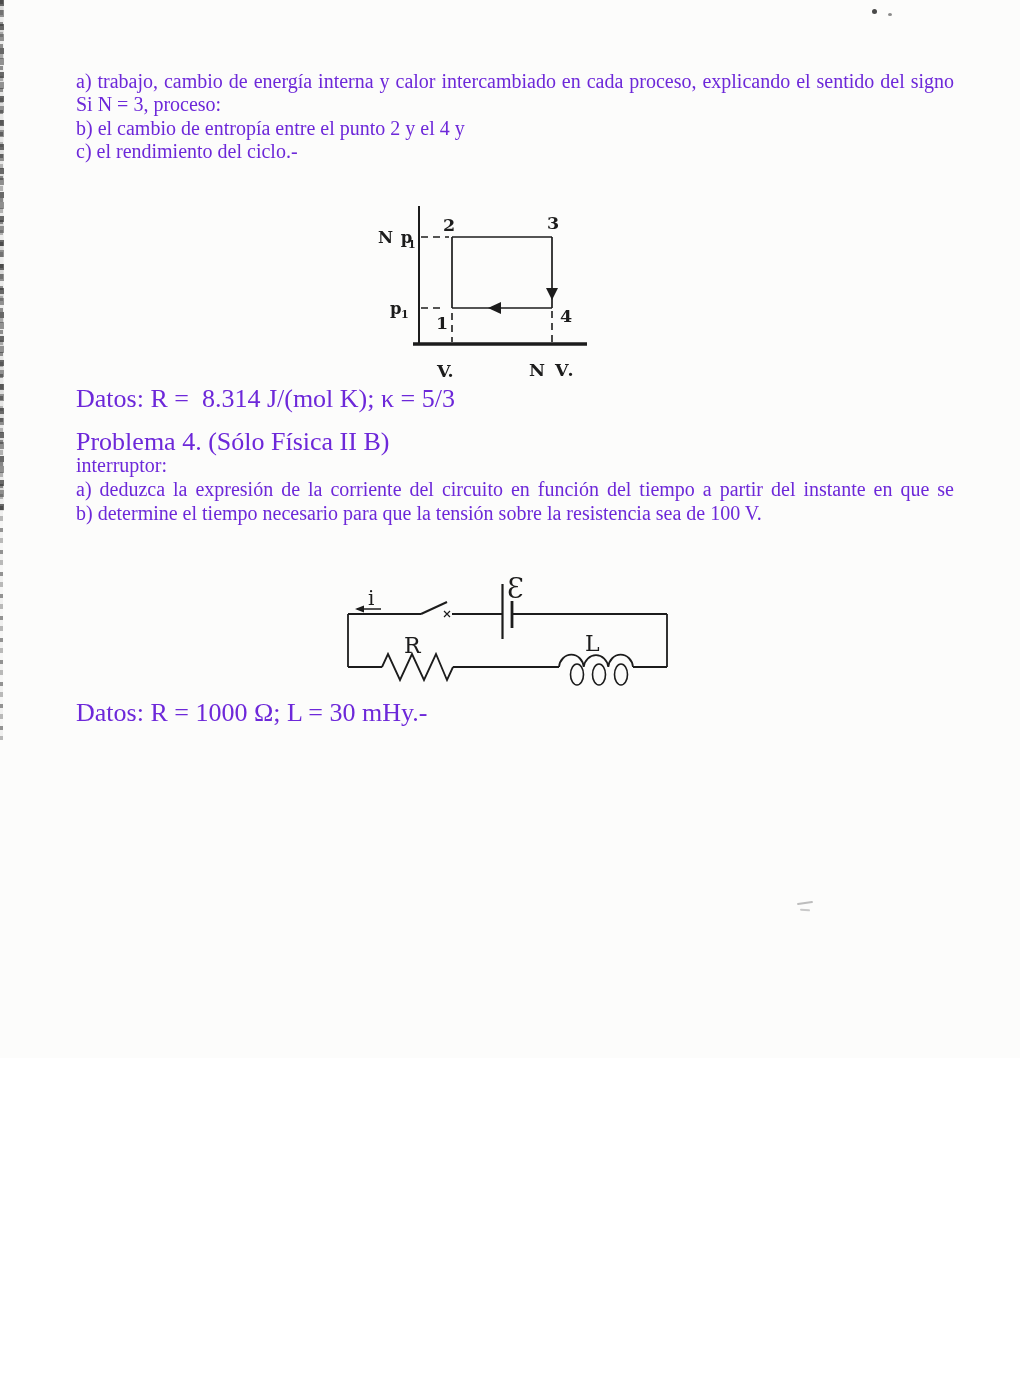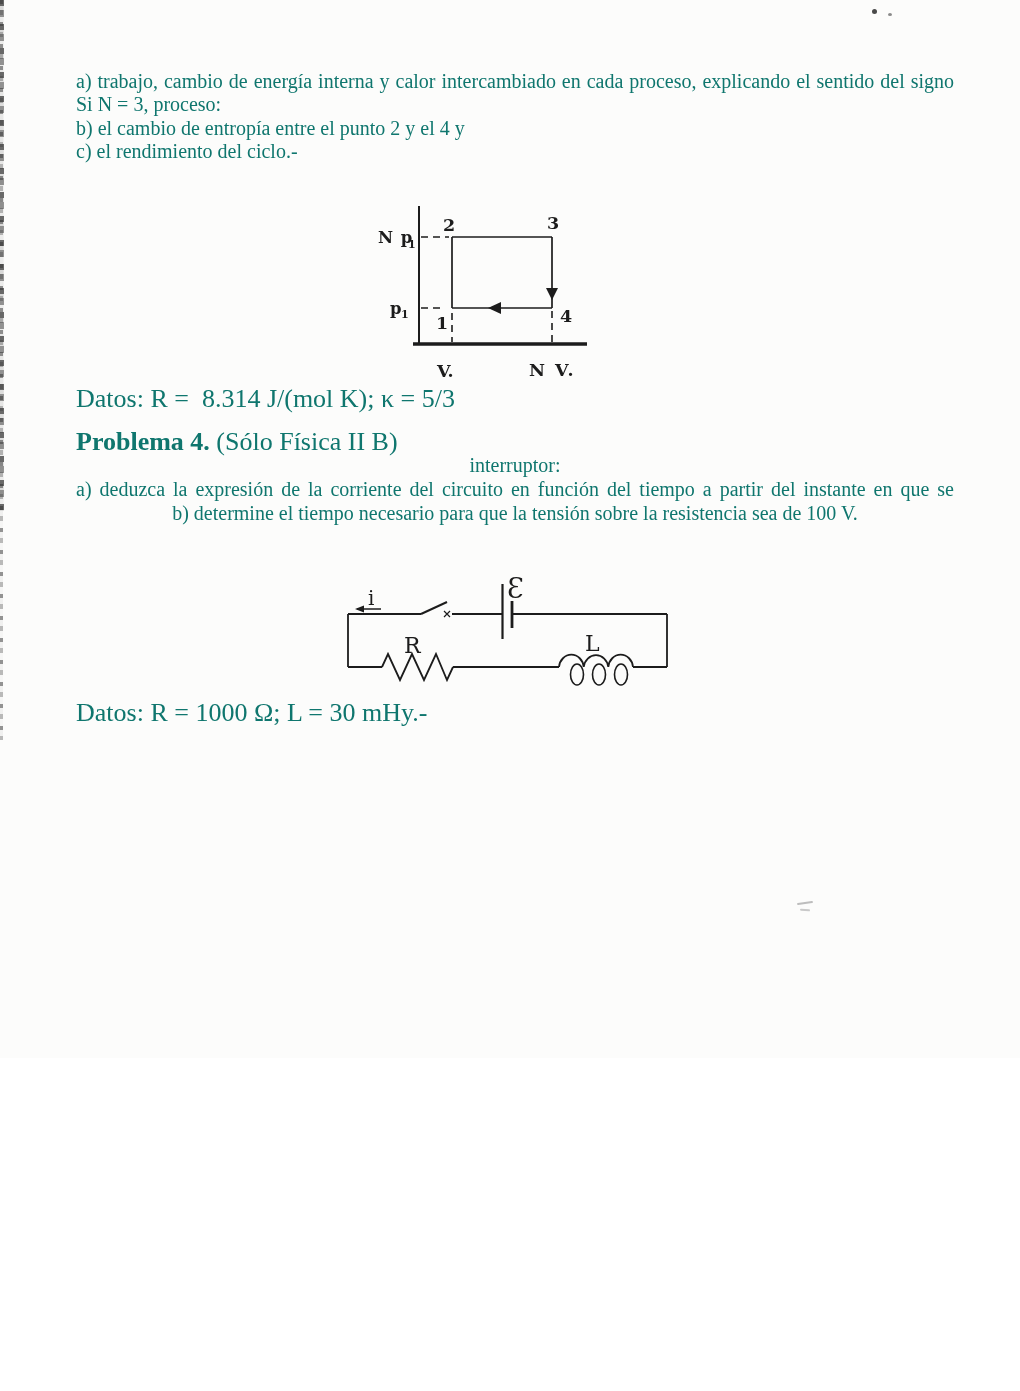--- a/index.html
+++ b/index.html
@@ -1,27 +1,27 @@
 <!DOCTYPE html>
 <html><head>
 <meta charset="utf-8">
 <style>
   html,body { margin:0; padding:0; }
   .page {
     position:relative; width:1020px; height:1058px;
     background:#fcfcfb; overflow:hidden;
-    font-family:"Liberation Serif", serif; color:#0f766e;
+    font-family:"Liberation Serif", serif; color:#6d28d9;
   }
   .tb { position:absolute; left:76px; width:878px; font-size:20px; }
   .tb .ln { white-space:nowrap; }
   .jl { text-align:justify; text-align-last:justify; }
   #p3block .ln { line-height:23.4px; }
-  #p4block .ln { line-height:24px;text-align:center; }
+  #p4block .ln { line-height:24px; }
   .sline { position:absolute; left:76px; font-size:26px; white-space:pre; }
-  .bold { font-weight:700; }
+  .bold { font-weight:400; }
   svg { position:absolute; overflow:visible; }
   svg text { fill:#1c1c1c; }
   .stroke { stroke:#1c1c1c; fill:none; }
   .fillshape { fill:#1c1c1c; stroke:none; }
   .pv-lbl     { font:700 17.5px "DejaVu Serif", serif; }
   .pv-axis-lbl{ font:700 16.5px "DejaVu Serif", serif; letter-spacing:1px; }
   .pv-sub     { font:700 11px "DejaVu Serif", serif; }
   .ckt-lbl { font:400 22px "DejaVu Serif", serif; }
   .ckt-emf { font:400 27px "DejaVu Serif", serif; }
   .ckt-i   { font:400 20px "DejaVu Serif", serif; }

